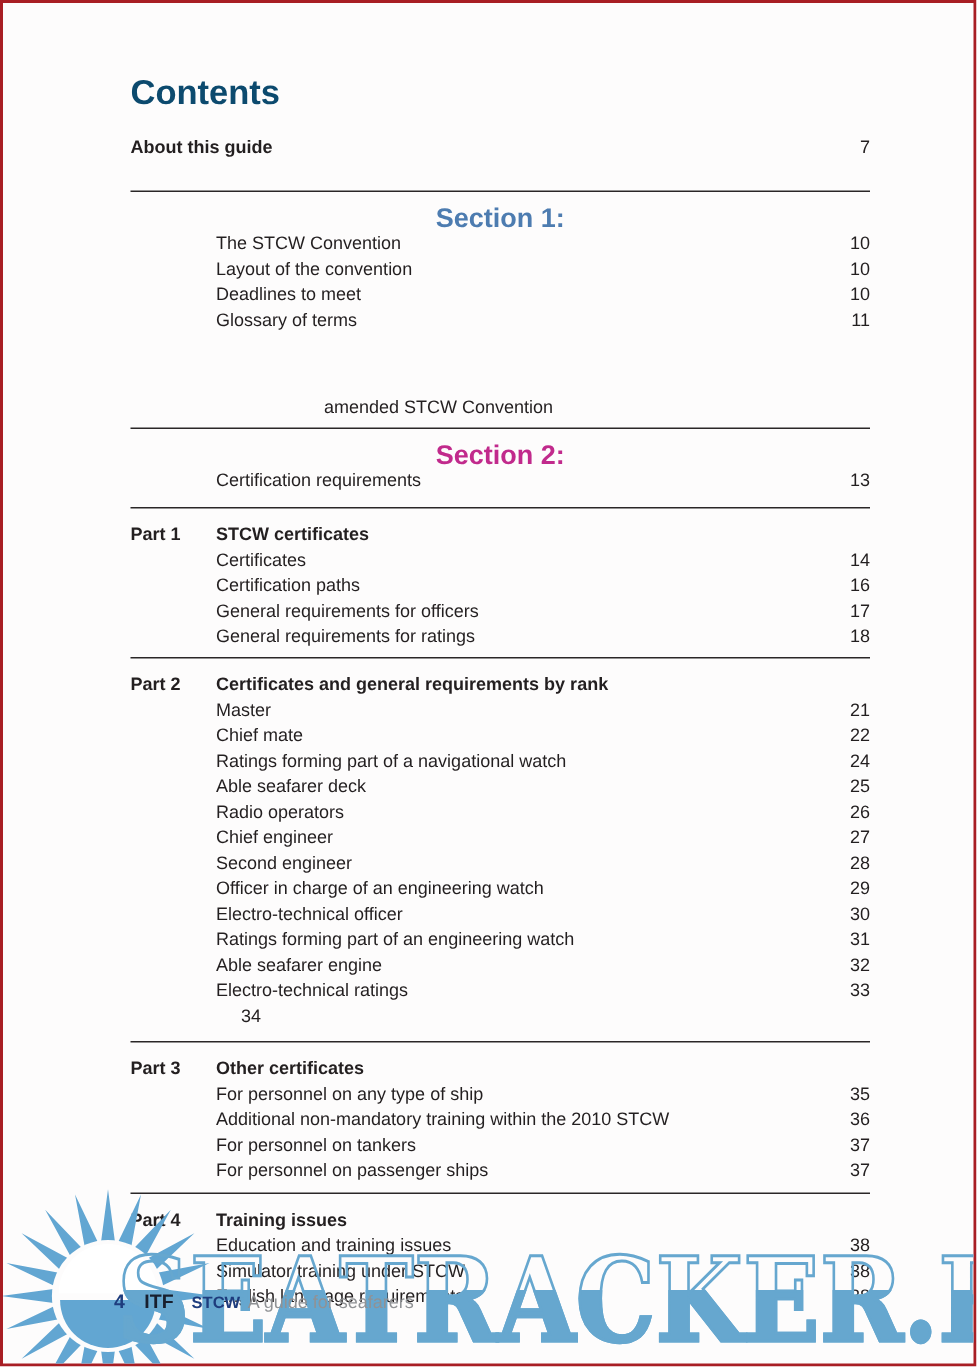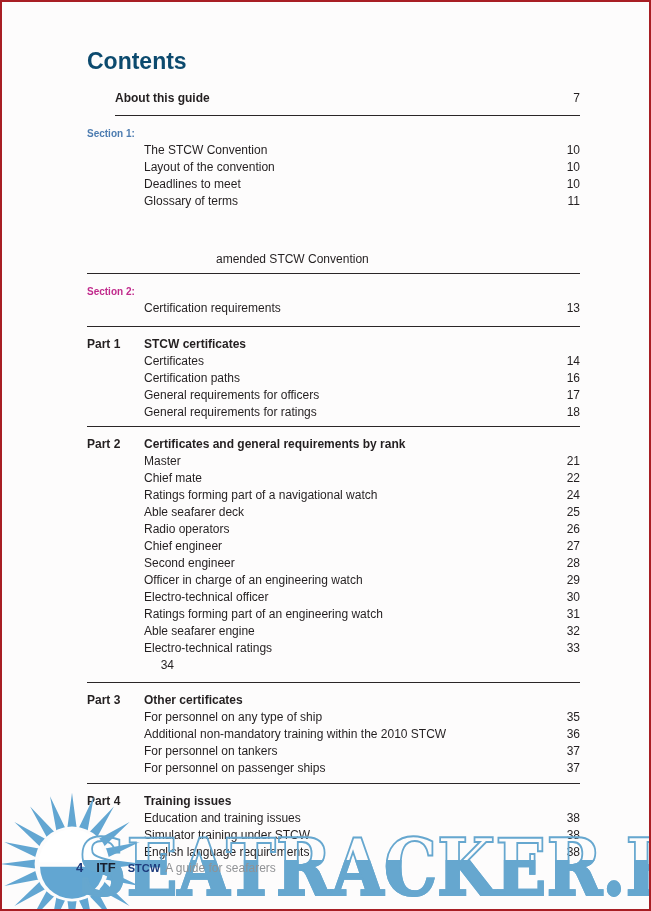--- a/index.html
+++ b/index.html
@@ -19,33 +19,33 @@
   .content {
     position:absolute; left:85px; top:46px; width:493px;
     color:#231f20;
   }
   h1.doc-title {
     margin:0 0 16px 0;
     font-size:23px; line-height:26px; font-weight:bold;
     color:#0c4a6e; letter-spacing:0px;
   }
   .block { border-bottom:1px solid #2a2627; padding:9px 0 5px 0; }
-  .block.first { padding-top:0; padding-bottom:8px;margin-left:28px; }
+  .block.first { padding-top:0; padding-bottom:20px; }
   .block.sec2 { padding-bottom:9px; }
   .block.part2 { padding-bottom:8px; }
   .block.part3 { padding-bottom:6px; }
   .block.last { border-bottom:none; }
   .row { display:flex; align-items:baseline; font-size:12px; line-height:17px; }
   .row .lbl { flex:none; width:57px; font-weight:bold; }
   .row .ttl { flex:1; }
   .row .ttl.b { font-weight:bold; }
   .row .pg { flex:none; width:30px; text-align:right; }
   .row.indent { padding-left:57px; }
   .row.indent2 { padding-left:129px;margin-top:41px; }
-  .sec-head { font-weight:bold; font-size:10px; }
+  .sec-head { font-weight:bold; font-size:18px;text-align:center; }
   .sec-head.c1 { color:#4d7cb0; }
   .sec-head.c2 { color:#c12a8c; }
 
   
   .wm-sun { position:absolute; left:-3px; top:789px; z-index:4; }
   .wm-text {
     position:absolute; left:76px; top:827px; z-index:5;
     font-family:"DejaVu Serif", serif; font-weight:bold;
     font-size:78px; line-height:78px; white-space:nowrap;
     transform:scaleX(0.86); transform-origin:left center;

